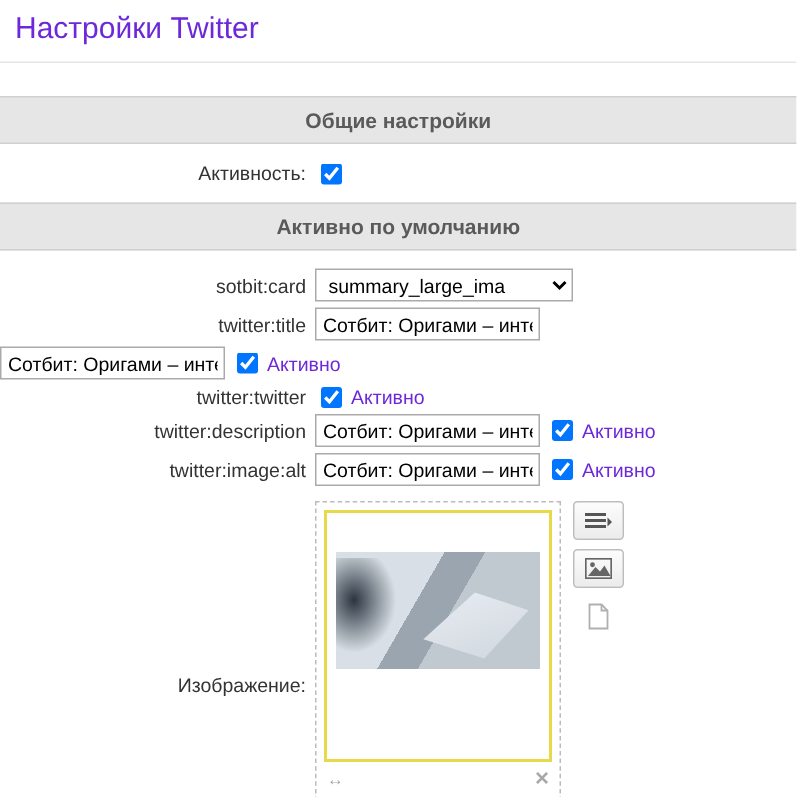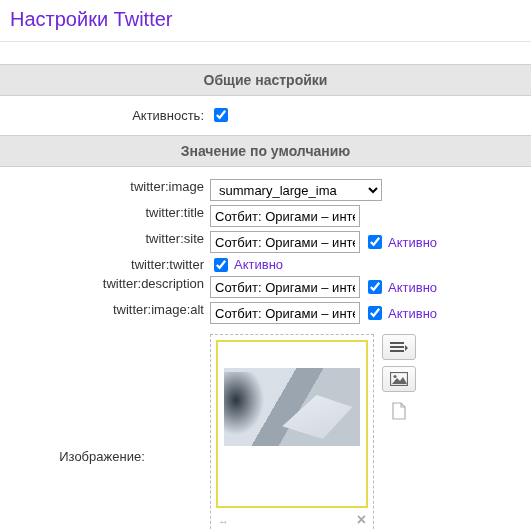--- a/index.html
+++ b/index.html
@@ -29,21 +29,21 @@
     color: #5a5a5a;
     font-size: 14px;
     border-top: 1px solid #d0d0d0;
     border-bottom: 1px solid #d0d0d0;
   }
   .section-body {
     padding: 10px 0;
   }
   .row {
     display: flex;
-    align-items: flex-start;
+    align-items: center;
     padding: 2px 0;
   }
   .row .label {
     width: 210px;
     text-align: right;
     padding-right: 6px;
     color: #333;
     font-size: 13px;
   }
   .row .control-cell {
@@ -71,21 +71,21 @@
     color: #6d28d9;
   }
   
   .image-row {
     display: flex;
     align-items: center;
     padding: 8px 0 12px;
   }
   .image-row .label {
     width: 210px;
-    text-align: center;
+    text-align: right;
     padding-right: 6px;
     align-self: center;
     margin-top: 44px;
   }
   .image-box-wrap {
     display: flex;
     align-items: flex-start;
     gap: 8px;
   }
   .dashed-frame {
@@ -187,41 +187,40 @@
 <div class="section-header">Общие настройки</div>
 <div class="section-body">
   <div class="row">
     <div class="label">Активность:</div>
     <div class="control-cell">
       <input type="checkbox" checked="" style="">
     </div>
   </div>
 </div>
 
-<div class="section-header">Значение по умолчанию</div>
+<div class="section-header">Активно по умолчанию</div>
 <div class="section-body">
 
   <div class="row">
-    <div class="label">twitter:image</div>
+    <div class="label">sotbit:card</div>
     <div class="control-cell">
       <select>
         <option>summary_large_ima</option>
       </select>
     </div>
   </div>
 
   <div class="row">
     <div class="label">twitter:title</div>
     <div class="control-cell">
       <input type="text" value="Сотбит: Оригами – интерне" style="">
     </div>
   </div>
 
   <div class="row">
-    <div class="label">twitter:site</div>
     <div class="control-cell">
       <input type="text" value="Сотбит: Оригами – интерне" style="">
       <input type="checkbox" checked="" style="">
       <span class="active-label">Активно</span>
     </div>
   </div>
 
   <div class="row">
     <div class="label">twitter:twitter</div>
     <div class="control-cell">

